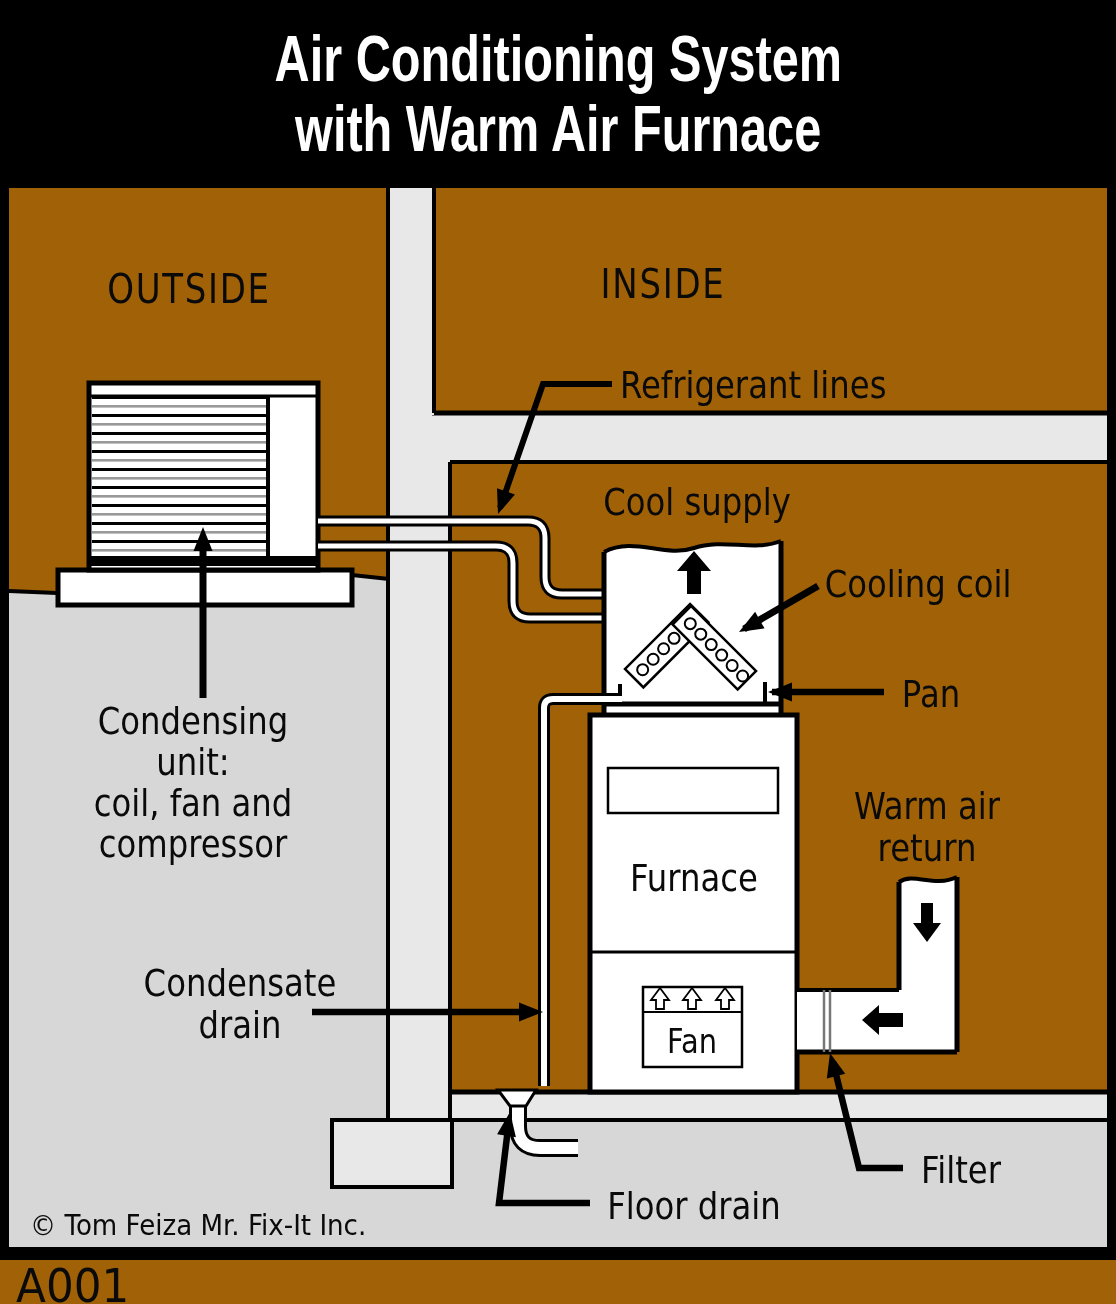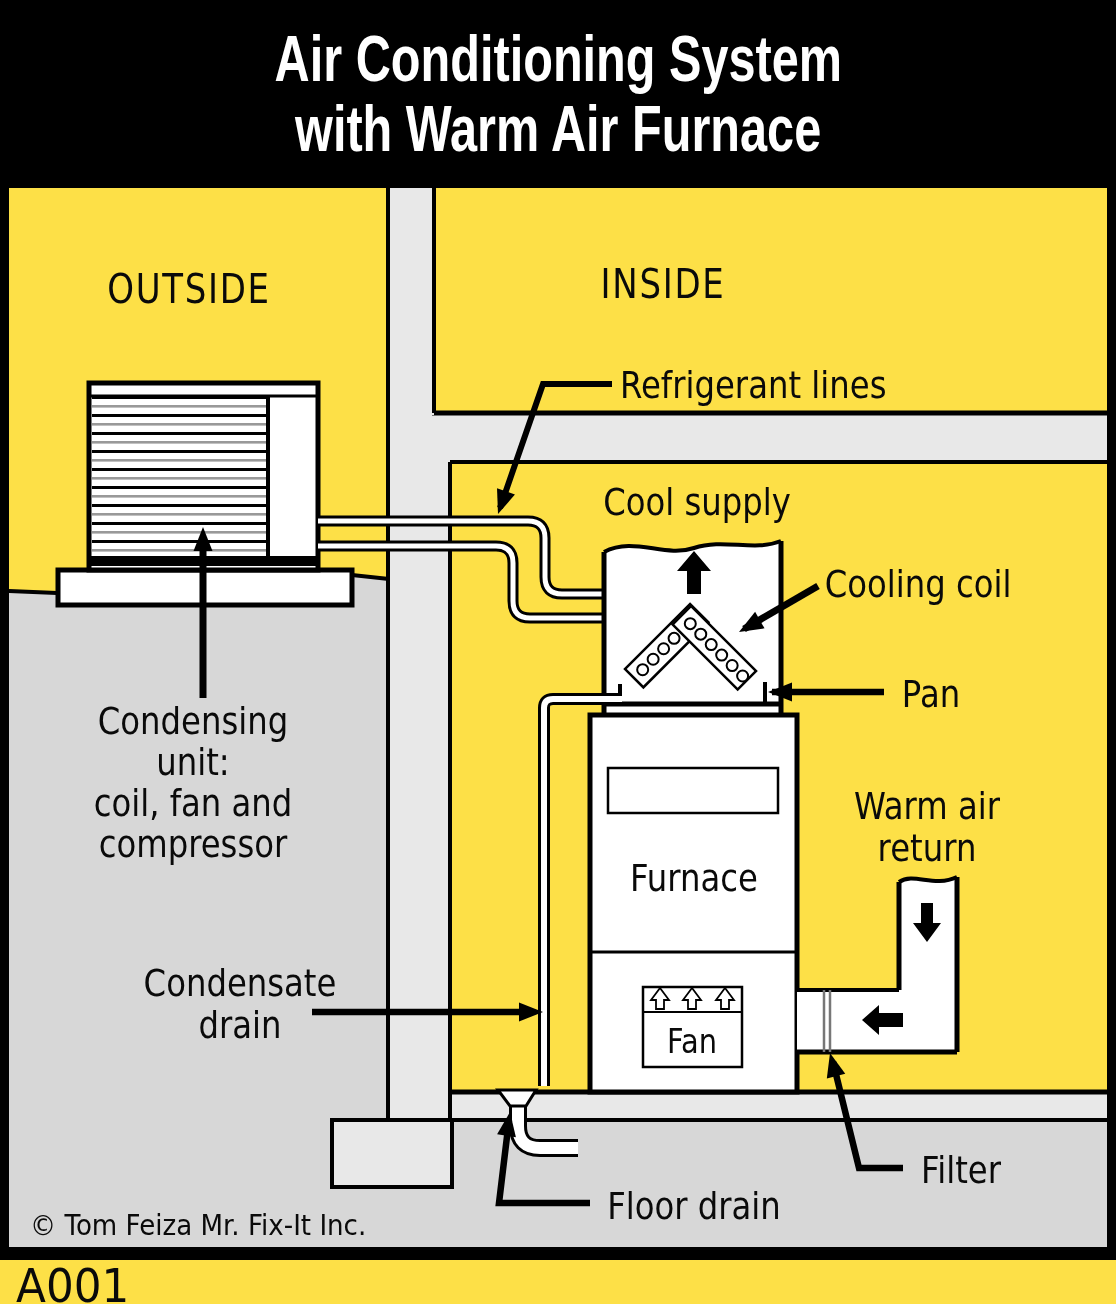--- a/index.html
+++ b/index.html
@@ -1,16 +1,16 @@
 <!DOCTYPE html>
 <html><head>
 <meta charset="utf-8">
 <style>
   html,body{margin:0;padding:0;background:#fff;}
-  #stage{position:relative;width:1116px;height:1304px;background:#fde047;overflow:hidden;
+  #stage{position:relative;width:1116px;height:1304px;background:#a16207;overflow:hidden;
          font-family:"DejaVu Sans",sans-serif;color:#0a0a0a;}
   #art{position:absolute;left:0;top:0;}
   .titleband{position:absolute;left:0;top:0;width:1116px;height:188px;background:#000;
              display:flex;flex-direction:column;align-items:center;justify-content:center;}
   .titleline{color:#fff;font-family:"Liberation Sans",sans-serif;font-weight:bold;
              font-size:64px;line-height:70px;white-space:nowrap;transform:scaleX(0.76);}
   .lbl{position:absolute;font-size:38px;line-height:42px;white-space:nowrap;
        transform:translate(-50%,-50%) scaleX(0.85);text-align:center;}
   .lbl-left{position:absolute;font-size:38px;line-height:42px;white-space:nowrap;
        transform:translate(0,-50%) scaleX(0.85);transform-origin:left center;}

